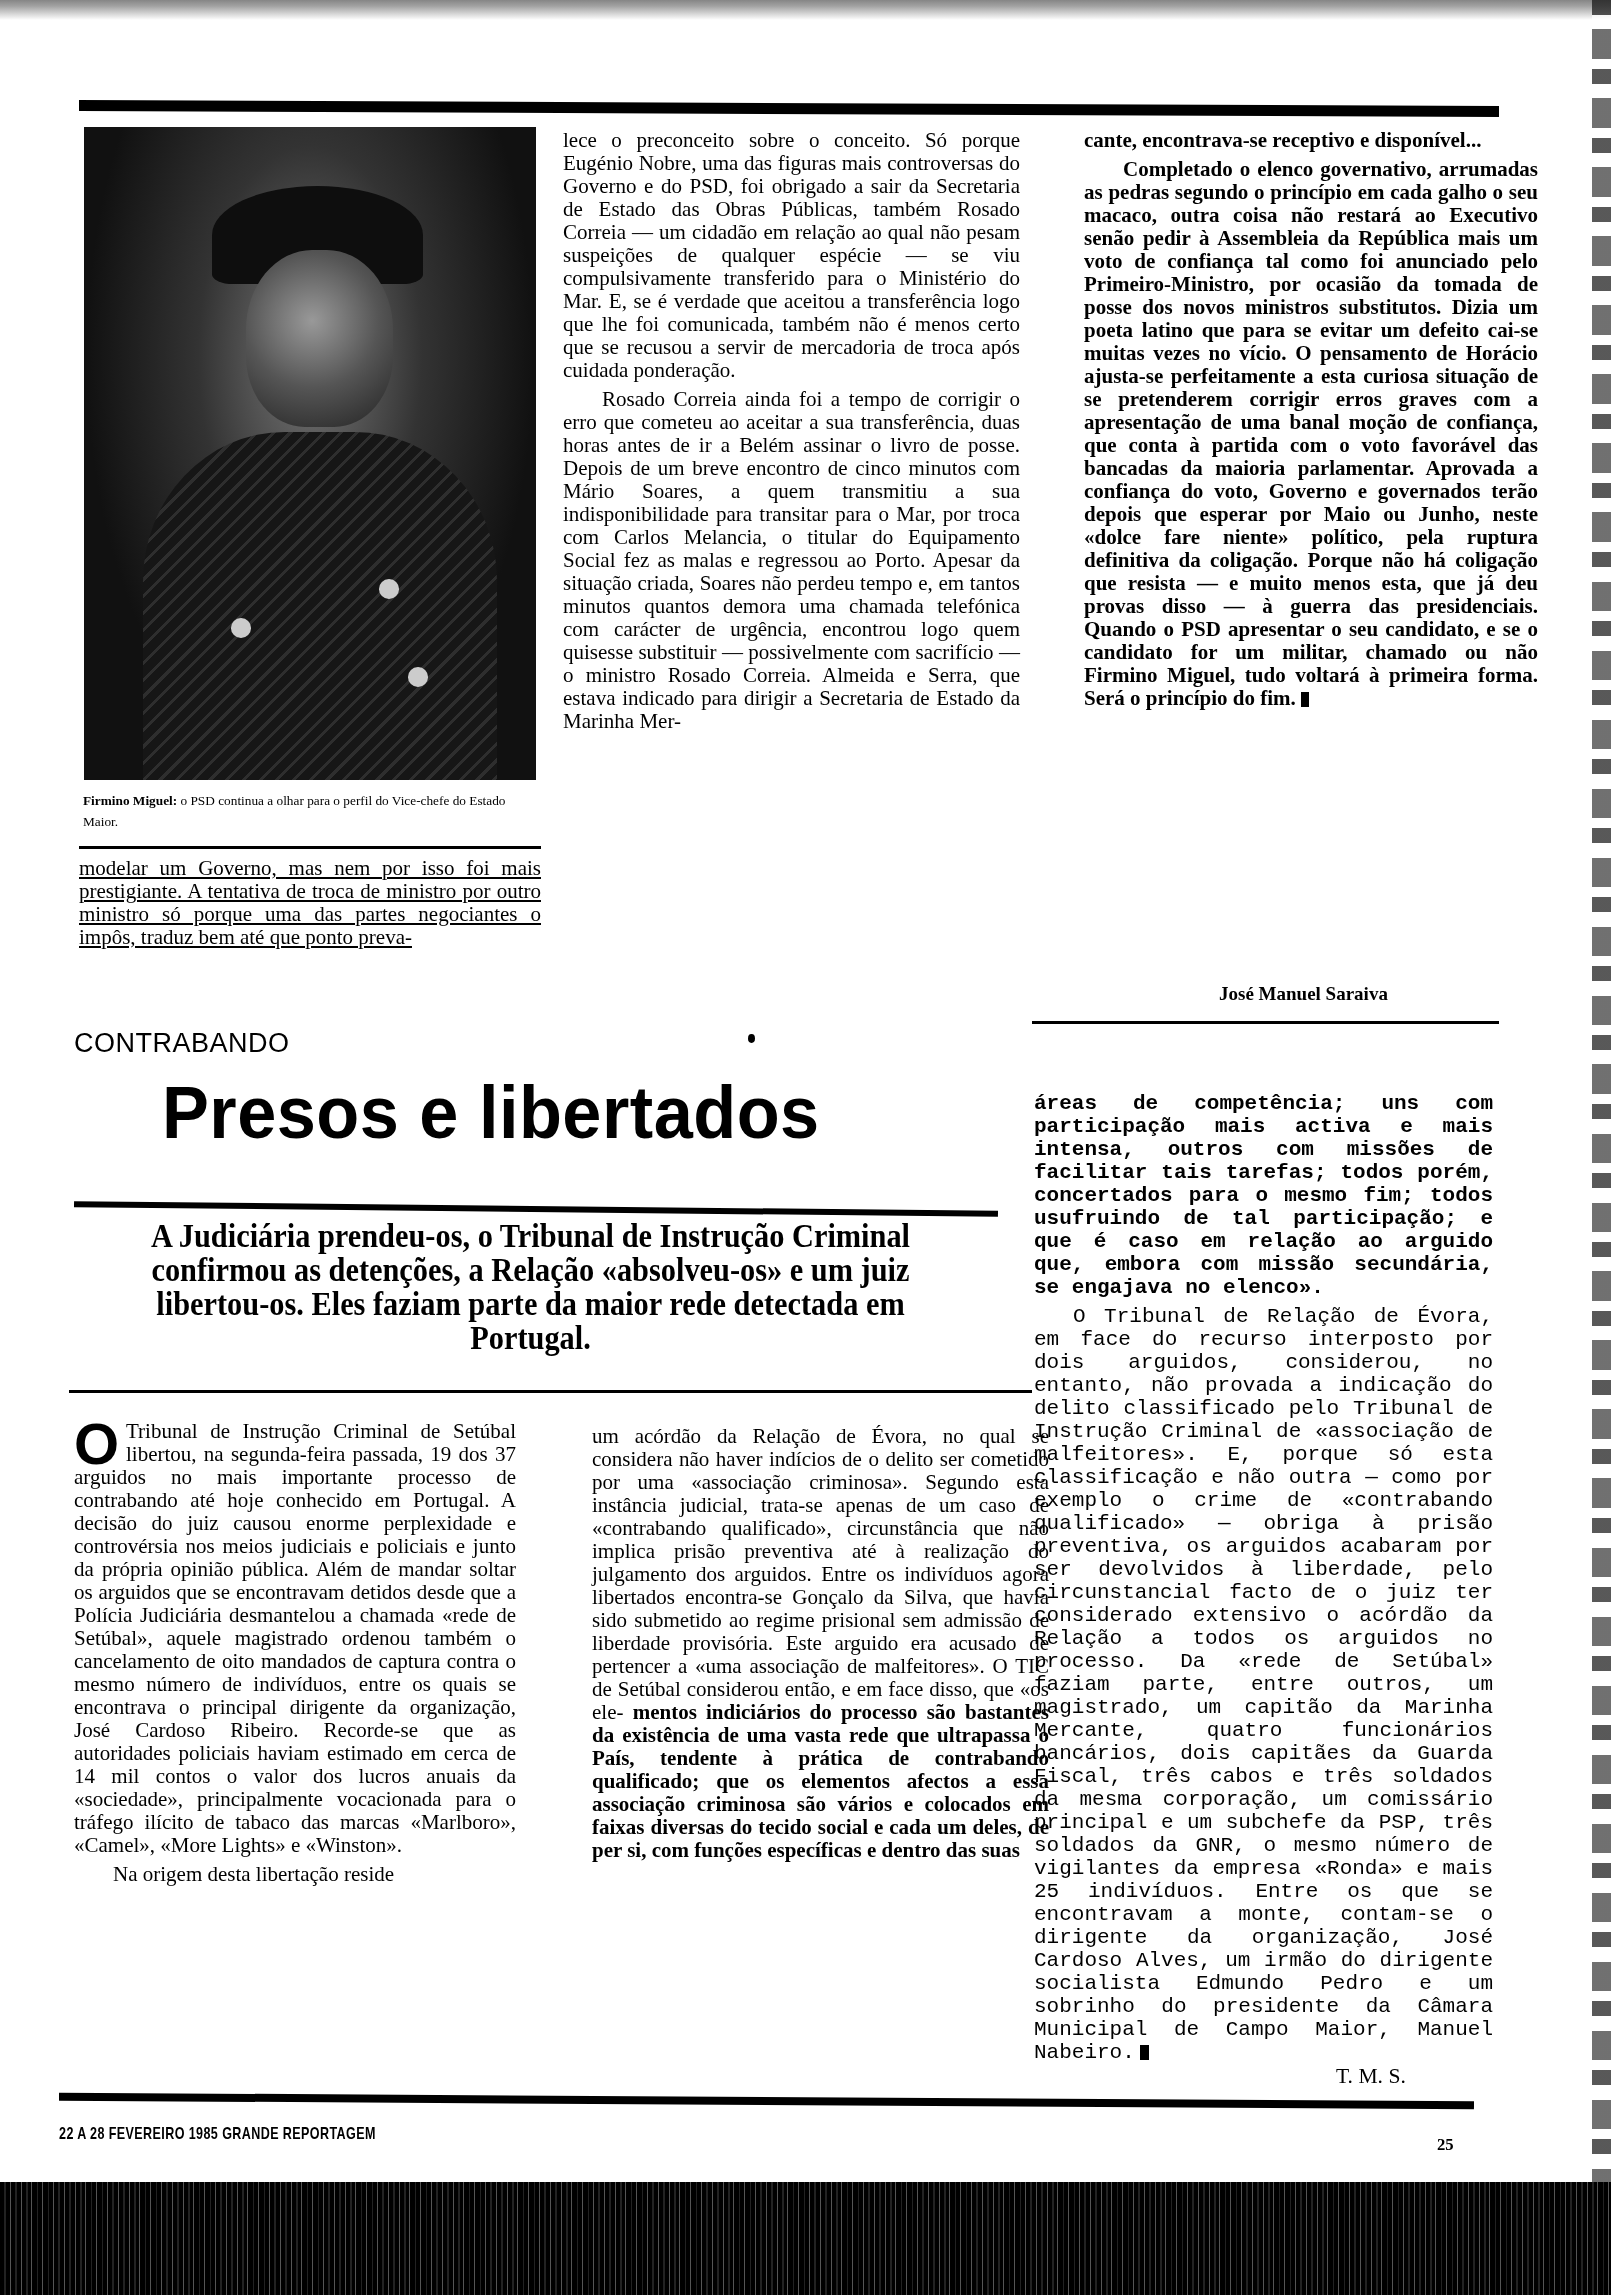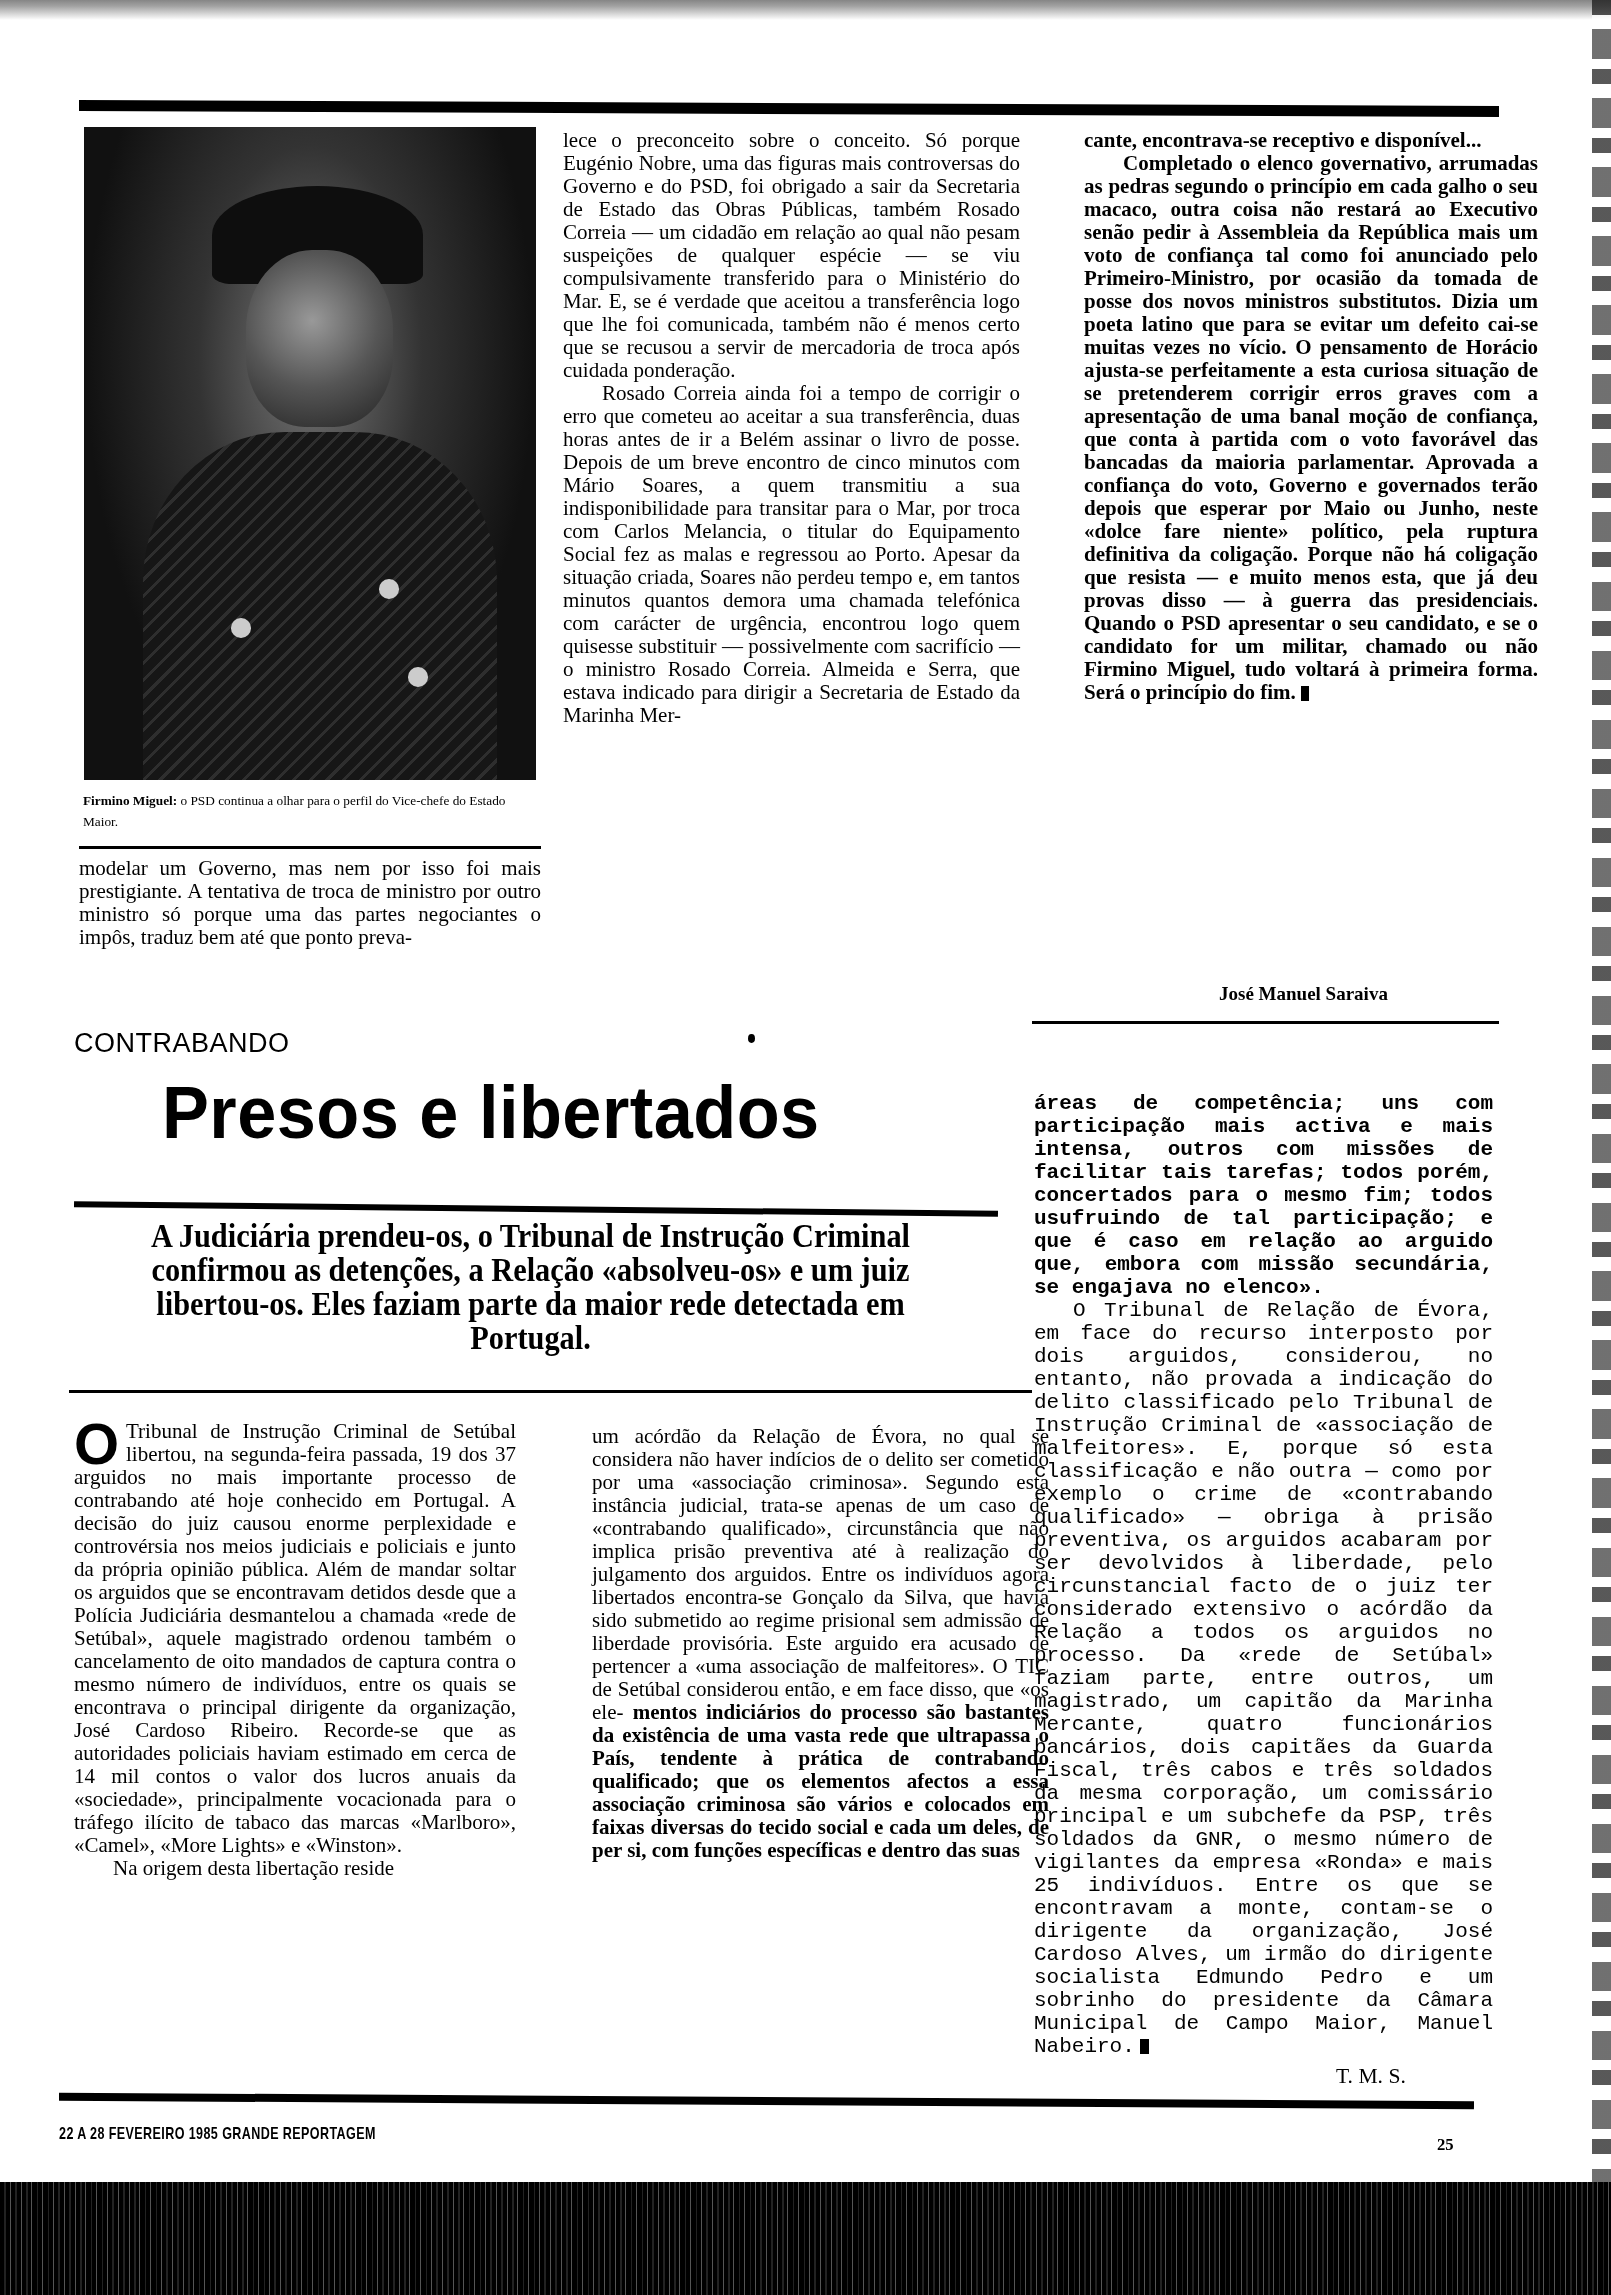--- a/index.html
+++ b/index.html
@@ -9,21 +9,21 @@
   }
   .topnoise { position: absolute; left: 0; top: 0; width: 1612px; height: 19.7px;
     background: linear-gradient(180deg,#222 0,#555 30%,#fff 100%); opacity: .55; }
   .rightedge { position: absolute; right: 0; top: 0; width: 19.7px; height: 2295px;
     background: repeating-linear-gradient(180deg,#111 0 14.7px,#fff 14.7px 29.5px,#333 29.5px 59px,#fff 59px 69px); opacity:.7; }
   .bottomnoise { position: absolute; left: 0; top: 2182px; width: 1612px; height: 114px;
     background: repeating-linear-gradient(90deg,#000 0 4.4px,#222 4.4px 5.9px,#000 5.9px 9.8px,#555 9.8px 10.8px); }
   .rule { position: absolute; background: #000; }
   .col { position: absolute; font-size: 21px; line-height: 23px; text-align: justify; }
   .col p { margin: 0; text-indent: 0; }
-  .col p.ind { text-indent: 39px; }
+  .col p.ind { text-indent: 39px; margin-top: 6px; }
   .bold { font-weight: bold; }
   .photo { position: absolute; left: 84px; top: 127px; width: 452px; height: 653px;
     background: radial-gradient(ellipse at 50% 35%, #777 0, #333 35%, #111 70%), #222;
     overflow: hidden; }
   .photo .face { position: absolute; left: 162px; top: 123px; width: 147px; height: 177px;
     border-radius: 45% 45% 40% 40%; background: radial-gradient(circle at 45% 40%, #999 0, #555 50%, #222 100%); }
   .photo .cap { position: absolute; left: 128px; top: 59px; width: 211px; height: 98px;
     border-radius: 50% 50% 10% 10%; background: #0e0e0e; }
   .photo .body { position: absolute; left: 59px; top: 305px; width: 354px; height: 373px;
     border-radius: 40% 40% 0 0; background: repeating-linear-gradient(135deg,#161616 0 8.8px,#2e2e2e 8.8px 11.8px); }
@@ -58,21 +58,21 @@
   <div class="body"></div>
   <div class="medal" style="left:295px;top:452px"></div>
   <div class="medal" style="left:324px;top:540px"></div>
   <div class="medal" style="left:147px;top:491px"></div>
 </div>
 <div class="caption">
   <b>Firmino Miguel:</b><span> o PSD continua a olhar para o perfil do Vice-chefe do Estado Maior.</span>
 </div>
 <div class="rule" style="left:79px;top:846px;width:462px;height:3.4px;"></div>
 
-<div class="col" style="left:79px;top:857px;width:462px;">
+<div class="col" style="left:79px;top:857px;width:462px;text-decoration:underline;">
   <p>modelar um Governo, mas nem por isso foi mais prestigiante. A tentativa de troca de ministro por outro ministro só porque uma das partes negociantes o impôs, traduz bem até que ponto preva-</p>
 </div>
 
 <div class="col" style="left:563px;top:129px;width:457px;">
   <p>lece o preconceito sobre o conceito. Só porque Eugénio Nobre, uma das figuras mais controversas do Governo e do PSD, foi obrigado a sair da Secretaria de Estado das Obras Públicas, também Rosado Correia — um cidadão em relação ao qual não pesam suspeições de qualquer espécie — se viu compulsivamente transferido para o Ministério do Mar. E, se é verdade que aceitou a transferência logo que lhe foi comunicada, também não é menos certo que se recusou a servir de mercadoria de troca após cuidada ponderação.</p>
   <p class="ind">Rosado Correia ainda foi a tempo de corrigir o erro que cometeu ao aceitar a sua transferência, duas horas antes de ir a Belém assinar o livro de posse. Depois de um breve encontro de cinco minutos com Mário Soares, a quem transmitiu a sua indisponibilidade para transitar para o Mar, por troca com Carlos Melancia, o titular do Equipamento Social fez as malas e regressou ao Porto. Apesar da situação criada, Soares não perdeu tempo e, em tantos minutos quantos demora uma chamada telefónica com carácter de urgência, encontrou logo quem quisesse substituir — possivelmente com sacrifício — o ministro Rosado Correia. Almeida e Serra, que estava indicado para dirigir a Secretaria de Estado da Marinha Mer-</p>
 </div>
 
 <div class="col" style="left:1084px;top:129px;width:454px;font-weight:bold;">
   <p>cante, encontrava-se receptivo e disponível...</p>

